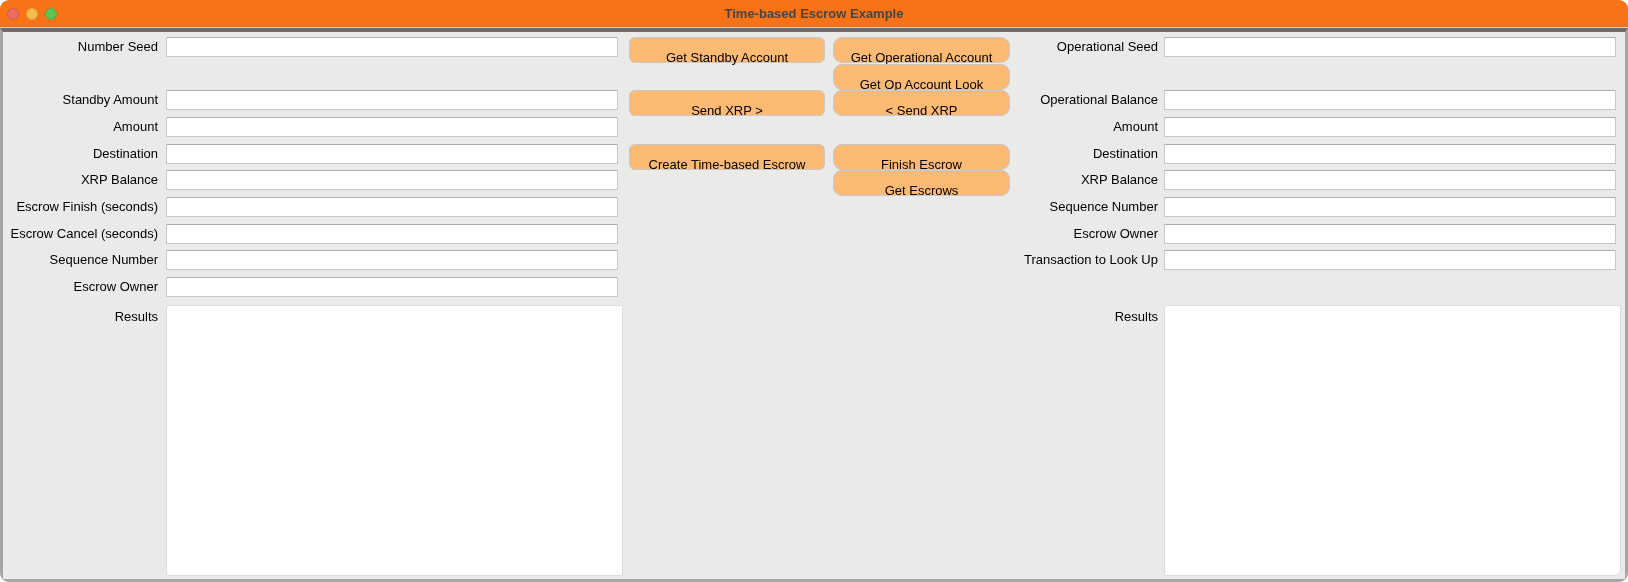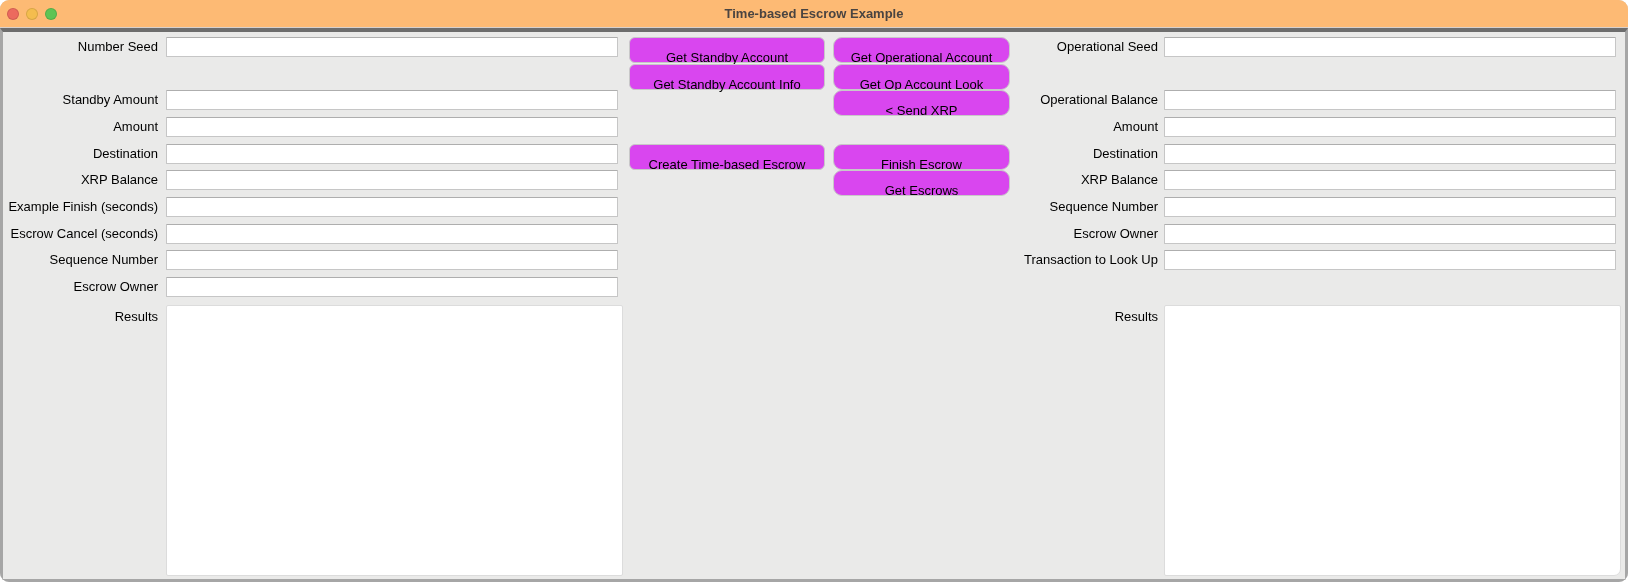--- a/index.html
+++ b/index.html
@@ -14,21 +14,21 @@
     overflow: hidden;
     background: #eaeae9;
     box-shadow: inset 0 0 0 1px rgba(0,0,0,0.10);
   }
 
   
   .titlebar {
     position: absolute;
     top: 0; left: 0; right: 0;
     height: 28px;
-    background: #fdba74;
+    background: #f97316;
     border-bottom: 1px solid #d9d0ca;
   }
   .titlebar .title {
     position: absolute;
     left: 0; right: 0; top: 0;
     height: 28px;
     line-height: 28px;
     text-align: center;
     font-size: 13px;
     font-weight: bold;
@@ -83,21 +83,21 @@
     font-size: 13px;
     padding: 1px 4px;
     outline: none;
   }
   .field.left-col  { left: 163px;  width: 452px; }
   .field.right-col { left: 1161px; width: 452px; }
 
   .btn {
     position: absolute;
     height: 21px;
-    background: #d946ef;
+    background: #fdba74;
     border: 1px solid #c8c8c8;
     border-radius: 6px;
     font-family: "Liberation Sans", sans-serif;
     font-size: 13px;
     color: #000;
     text-align: center;
     cursor: default;
     padding: 12px;
   }
   .btn.colA { left: 626px; width: 196px; }
@@ -144,37 +144,37 @@
 
     <label class="lbl left-col" style="top:85px">Amount</label>
     <input class="field left-col" style="top: 85px;" value="">
 
     <label class="lbl left-col" style="top:112px">Destination</label>
     <input class="field left-col" style="top: 112px;" value="">
 
     <label class="lbl left-col" style="top:138px">XRP Balance</label>
     <input class="field left-col" style="top: 138px;" value="">
 
-    <label class="lbl left-col" style="top:165px">Example Finish (seconds)</label>
+    <label class="lbl left-col" style="top:165px">Escrow Finish (seconds)</label>
     <input class="field left-col" style="top: 165px;" value="">
 
     <label class="lbl left-col" style="top:192px">Escrow Cancel (seconds)</label>
     <input class="field left-col" style="top: 192px;" value="">
 
     <label class="lbl left-col" style="top:218px">Sequence Number</label>
     <input class="field left-col" style="top: 218px;" value="">
 
     <label class="lbl left-col" style="top:245px">Escrow Owner</label>
     <input class="field left-col" style="top: 245px;" value="">
 
     <label class="lbl left-col" style="top:275px">Results</label>
     <textarea class="results left-col" style=""></textarea>
 
     <button class="btn colA" style="top:5px">Get Standby Account</button>
-    <button class="btn colA" style="top:32px">Get Standby Account Info</button>
+    <button class="btn colA" style="top:58px">Send XRP &gt;</button>
     <button class="btn colA" style="top:112px">Create Time-based Escrow</button>
 
     <button class="btn colB" style="top:5px">Get Operational Account</button>
     <button class="btn colB" style="top:32px">Get Op Account Look</button>
     <button class="btn colB" style="top:58px">&lt; Send XRP</button>
     <button class="btn colB" style="top:112px">Finish Escrow</button>
     <button class="btn colB" style="top:138px">Get Escrows</button>
 
     <label class="lbl right-col" style="top:5px">Operational Seed</label>
     <input class="field right-col" style="top: 5px;" value="">

